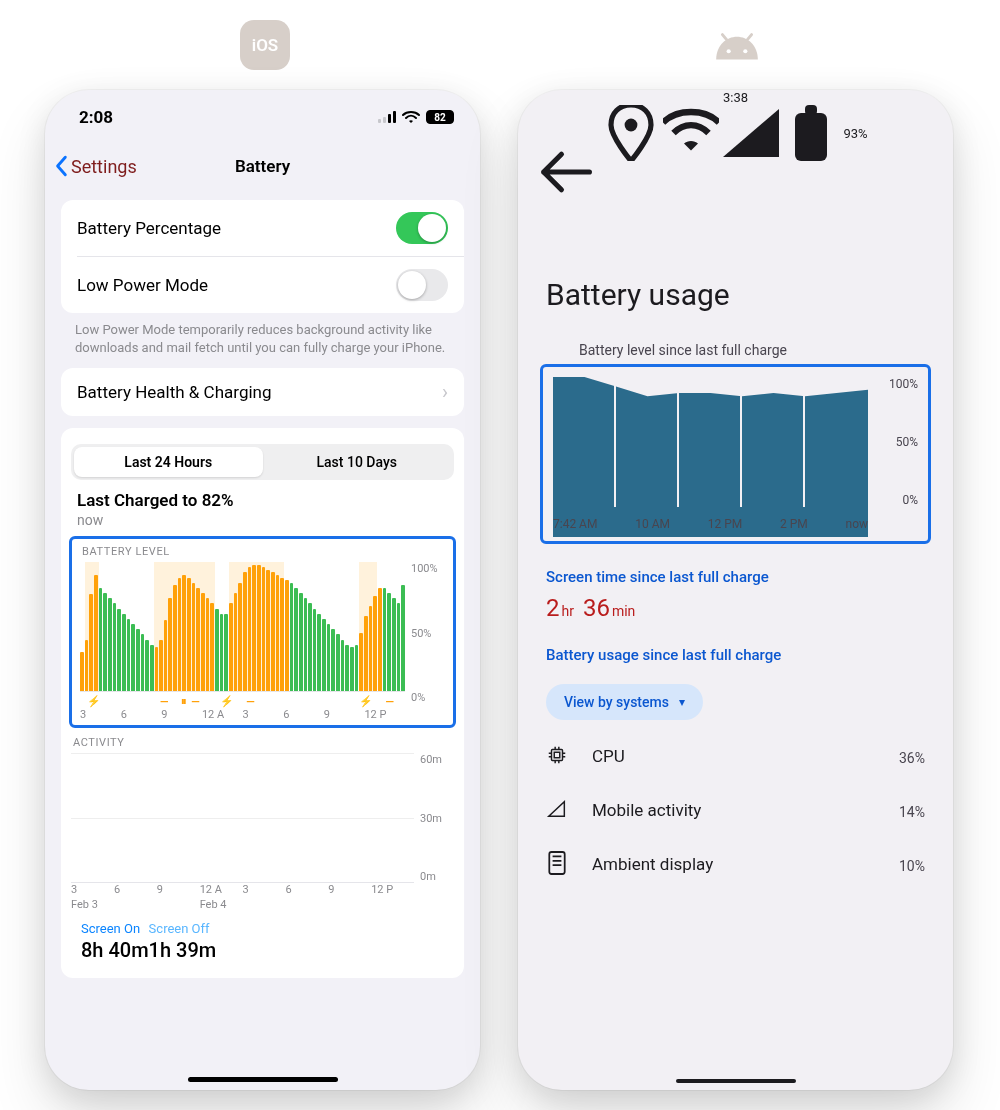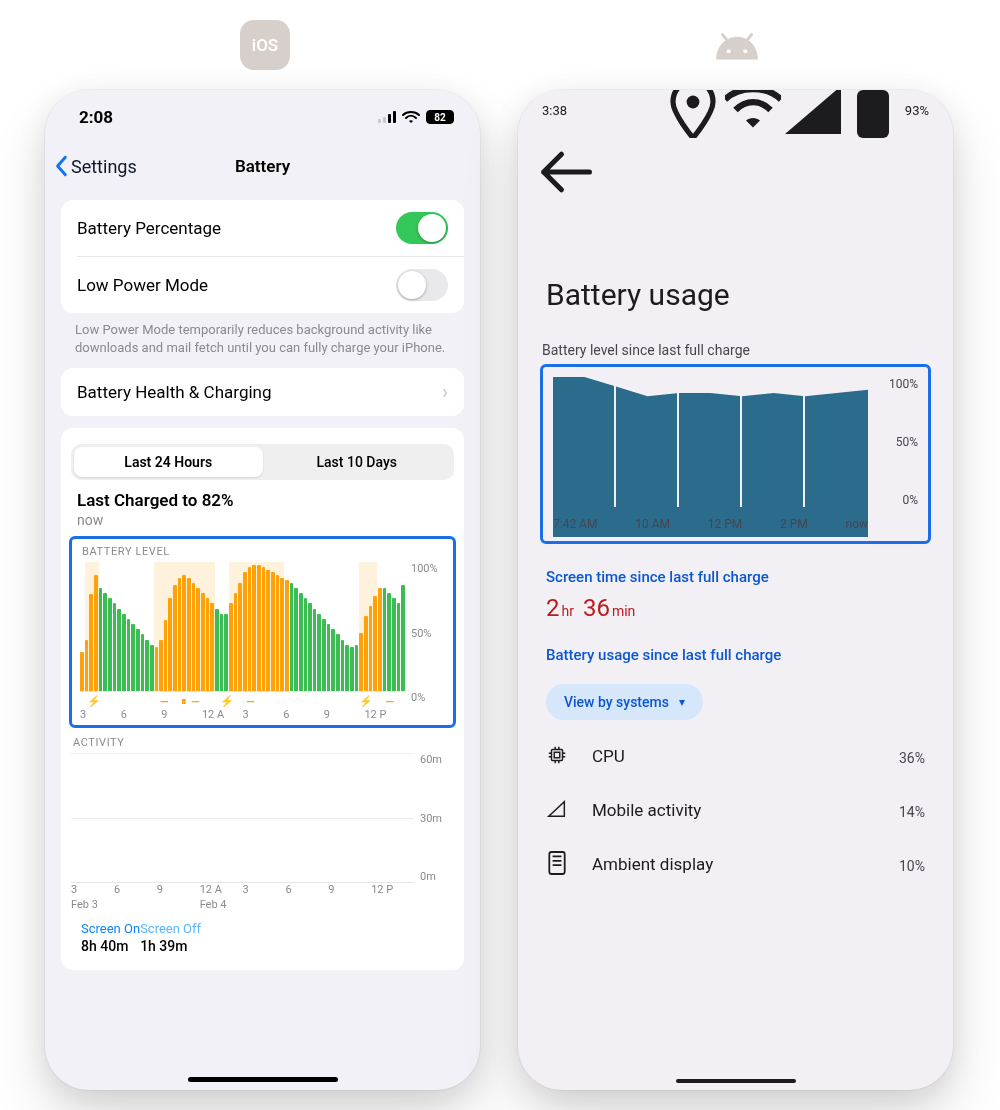--- a/index.html
+++ b/index.html
@@ -36,21 +36,21 @@
     border:1.6px solid #000; border-radius:4px; width:28px; height:14px;
     display:flex; align-items:center; justify-content:center; font-size:10px; font-weight:700;
     background:#000; color:#fff;
   }
   .ios .navbar{
     display:flex; align-items:center; justify-content:center;
     position:relative; height:44px; font-size:17px; font-weight:600;
   }
   .ios .navbar .back{
     position:absolute; left:10px; display:flex; align-items:center; gap:2px;
-    color:#0f172a; font-weight:400; font-size:18px;
+    color:#7f1d1d; font-weight:400; font-size:18px;
   }
   .ios .card{
     background:#fff; margin:12px 16px; border-radius:12px; overflow:hidden;
   }
   .ios .row{
     display:flex; align-items:center; justify-content:space-between;
     padding:12px 16px; font-size:17px; color:#000;
   }
   .ios .sep{ height:1px; background:#e5e5ea; margin-left:16px; }
   .ios .switch{
@@ -127,40 +127,40 @@
   .act-chart .grid::before, .act-chart .grid::after{
     content:""; position:absolute; left:0; right:0; height:1px; background:#eee;
   }
   .act-chart .grid::before{ top:50%; }
   .act-chart .grid::after{ top:0%; }
 
   .screen-summary{ display:flex; padding:10px 20px 0; }
   .screen-summary .col .lab{ font-size:13px; }
   .screen-summary .col.on .lab{ color:#0a84ff;}
   .screen-summary .col.off .lab{ color:#59b6ff;}
-  .screen-summary .col .val{ font-size:14px; font-weight:500; margin-top:2px;}
+  .screen-summary .col .val{ font-size:20px; font-weight:500; margin-top:2px;}
   .ios .homebar{
     position:absolute; bottom:8px; left:50%; transform:translateX(-50%);
     width:150px; height:5px; background:#000; border-radius:3px;
   }
 
   
   .android .statusbar{
     height:40px; display:flex; align-items:center; justify-content:space-between;
-    padding:0 24px; font-size:13px; color:#1c1b1f;
+    padding:0 24px; font-size:13px; color:#1c1b1f;flex-direction:column;
   }
   .android .status-icons{ display:flex; align-items:center; gap:4px; font-size:13px; }
   .android .backarrow{
     padding:14px 18px; font-size:22px; color:#1c1b1f; display:inline-block;
   }
   .android .title{
     font-size:30px; font-weight:400; color:#1c1b1f; padding:58px 28px 18px;
   }
   .android .label{
-    font-size:14px; color:#49454f; padding:12px 24px 6px;
+    font-size:14px; color:#49454f; padding:12px 24px 6px;margin-left:37px;
   }
   .android .chart-frame{
     margin:0 22px; border:3px solid #1a6fe8; border-radius:6px; padding:10px 10px 4px;
     background:transparent;
   }
   .android .area-chart{ position:relative; height:160px; display:flex; }
   .android .area-chart .plot{ flex:1; position:relative; }
   .android .area-chart svg{ position:absolute; inset:0; width:100%; height:100%; }
   .android .area-chart .seg-line{
     position:absolute; top:0; bottom:30px; width:2px; background:#f2f0f4;

